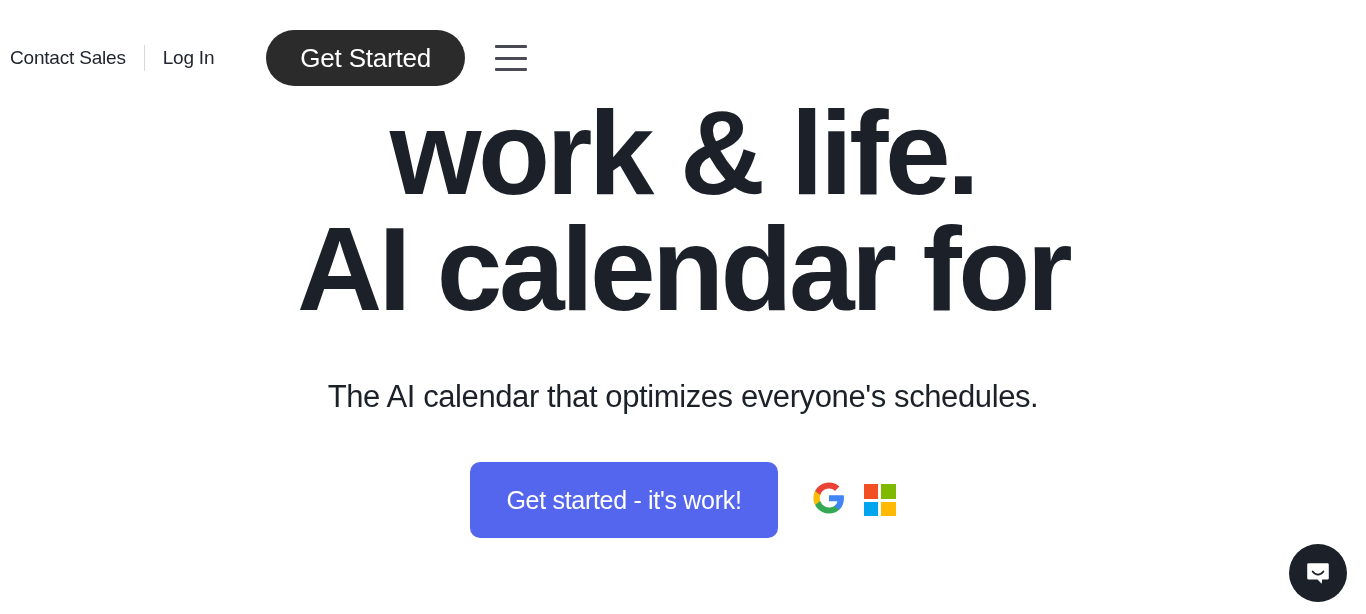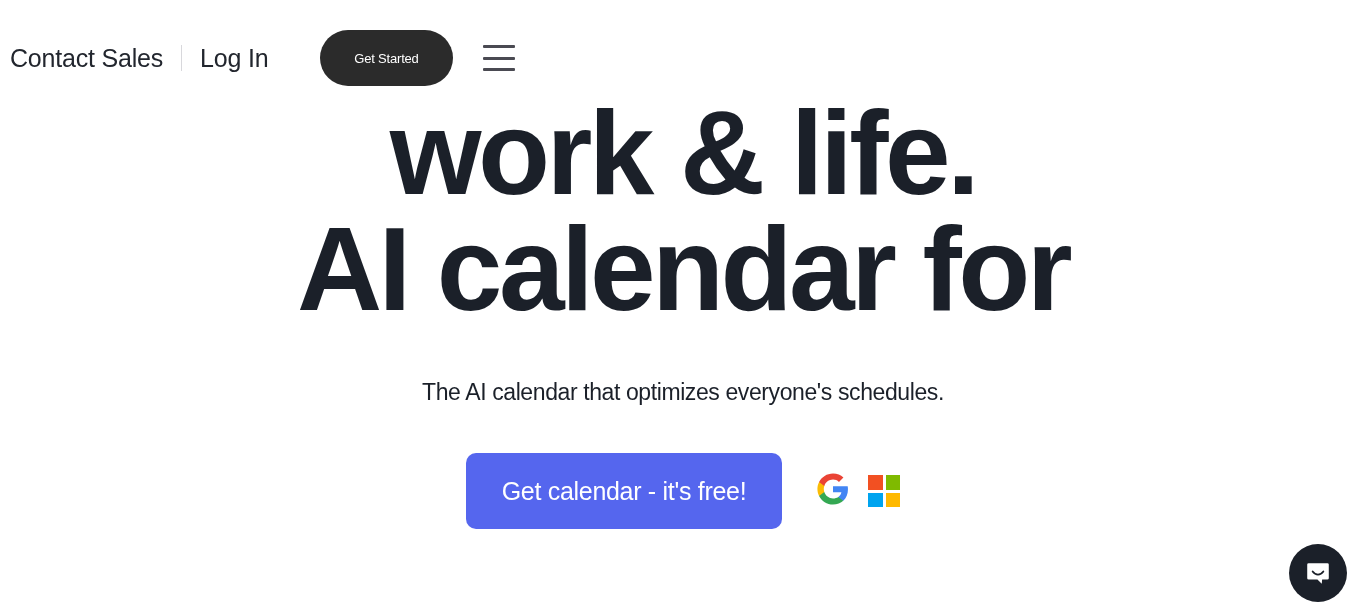--- a/index.html
+++ b/index.html
@@ -95,21 +95,21 @@
   .tagline .bold { font-weight: 700; }
 
   
   .nav-right {
     display: flex;
     align-items: center;
     gap: 0;
     padding-top: 12px;
   }
   .nav-link {
-    font-size: 25px;
+    font-size: 19px;
     color: #22262E;
     letter-spacing: -0.2px;
     text-decoration: none;
     cursor: pointer;
     white-space: nowrap;
   }
   .nav-divider {
     width: 1px;
     height: 26px;
     background: #D8D8DC;
@@ -117,21 +117,21 @@
   }
   .btn-get-started {
     margin-left: 52px;
     background: #2B2B2B;
     color: #ffffff;
     border: none;
     border-radius: 34px;
     height: 56px;
     padding: 5px 34px;
     font-family: inherit;
-    font-size: 13px;
+    font-size: 26px;
     letter-spacing: -0.2px;
     cursor: pointer;
     white-space: nowrap;
   }
   .hamburger {
     margin-left: 30px;
     width: 32px;
     height: 26px;
     display: flex;
     flex-direction: column;
@@ -159,21 +159,21 @@
     line-height: 0.98;
     font-weight: 700;
     color: #1B2029;
     letter-spacing: -3.6px;
     margin: 0;
   }
   .hero-title .line { display: block; }
 
   .hero-sub {
     margin-top: 52px;
-    font-size: 23px;
+    font-size: 31px;
     color: #1B2029;
     letter-spacing: -0.4px;
     font-weight: 400;
   }
 
   .hero-cta-row {
     margin-top: 47px;
     display: flex;
     align-items: center;
     justify-content: center;
@@ -253,21 +253,21 @@
 
   <h1 class="hero-title">
     <span class="line">work &amp; life.</span>
     <span class="line">AI calendar for</span>
   </h1>
 
   <p class="hero-sub">The AI calendar that optimizes everyone's schedules.</p>
 
   <div class="hero-cta-row">
 
-    <button class="btn-primary">Get calendar - it's free!</button>
+    <button class="btn-primary">Get started - it's work!</button>
 
     <div class="sso-icons">
 
       <span class="sso-icon">
         <svg width="34" height="34" viewBox="0 0 48 48" aria-hidden="true">
           <path fill="#4285F4" d="M45.12 24.5c0-1.56-.14-3.06-.4-4.5H24v8.51h11.84c-.51 2.75-2.06 5.08-4.39 6.64v5.52h7.11c4.16-3.83 6.56-9.47 6.56-16.17z"></path>
           <path fill="#34A853" d="M24 46c5.94 0 10.92-1.97 14.56-5.33l-7.11-5.52c-1.97 1.32-4.49 2.1-7.45 2.1-5.73 0-10.58-3.87-12.31-9.07H4.34v5.7C7.96 41.07 15.4 46 24 46z"></path>
           <path fill="#FBBC05" d="M11.69 28.18c-.44-1.32-.69-2.73-.69-4.18s.25-2.86.69-4.18v-5.7H4.34C2.85 17.09 2 20.45 2 24s.85 6.91 2.34 9.88l7.35-5.7z"></path>
           <path fill="#EA4335" d="M24 10.75c3.23 0 6.13 1.11 8.41 3.29l6.31-6.31C34.91 4.18 29.93 2 24 2 15.4 2 7.96 6.93 4.34 14.12l7.35 5.7c1.73-5.2 6.58-9.07 12.31-9.07z"></path>
         </svg>

